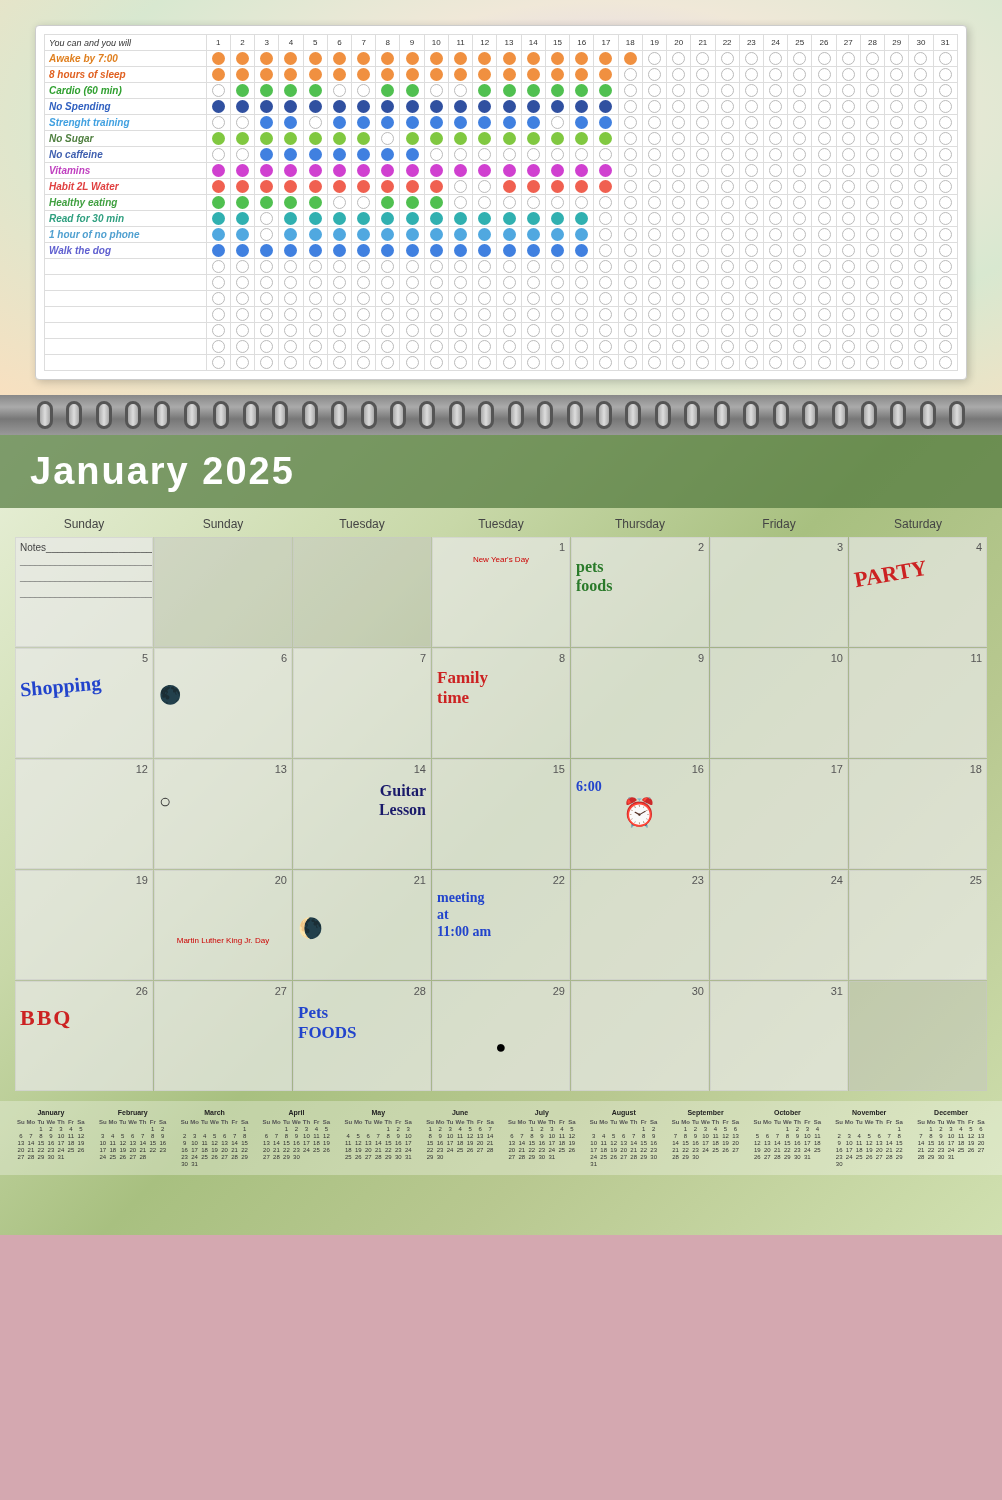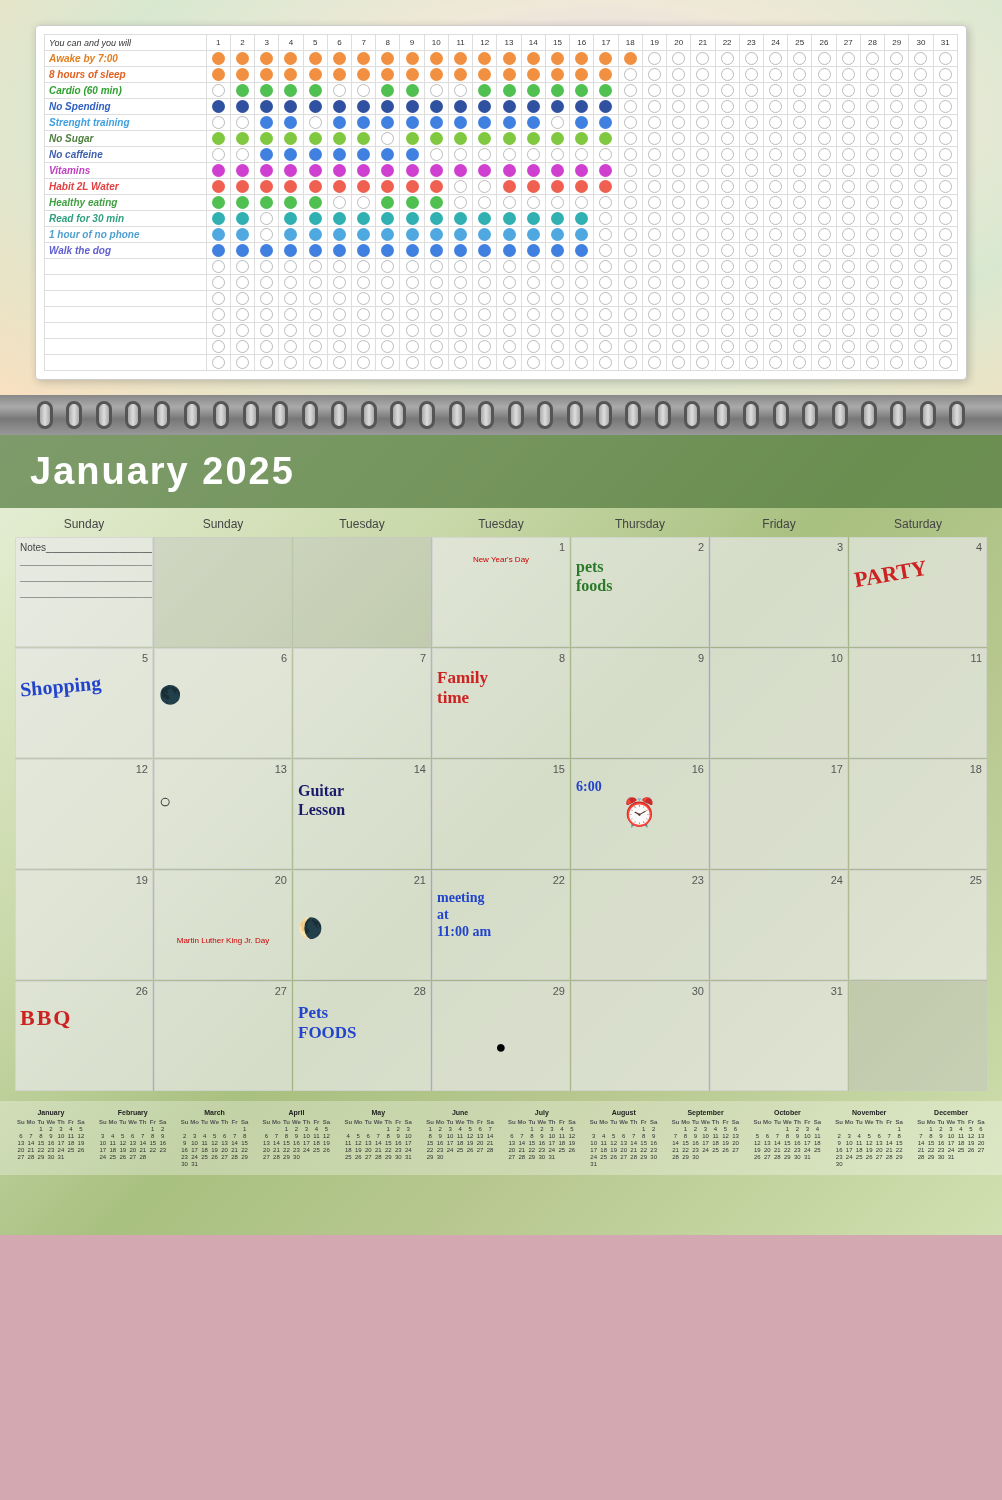--- a/index.html
+++ b/index.html
@@ -160,21 +160,21 @@
     .cal-event {
       font-size: 11px;
       font-weight: bold;
       margin-top: 4px;
       line-height: 1.2;
     }
 
     .event-green { color: #2a7a2a; }
     .event-red { color: #cc2222; }
     .event-blue { color: #2244cc; }
-    .event-navy { color: #1a1a6a; }
+    .event-navy { color: #1a1a6a; text-align: right; }
     .event-teal { color: #006666; }
 
     .holiday-label {
       font-size: 8px;
       color: #cc0000;
       text-align: center;
       margin-top: 2px;
     }
 
     .notes-lines {

